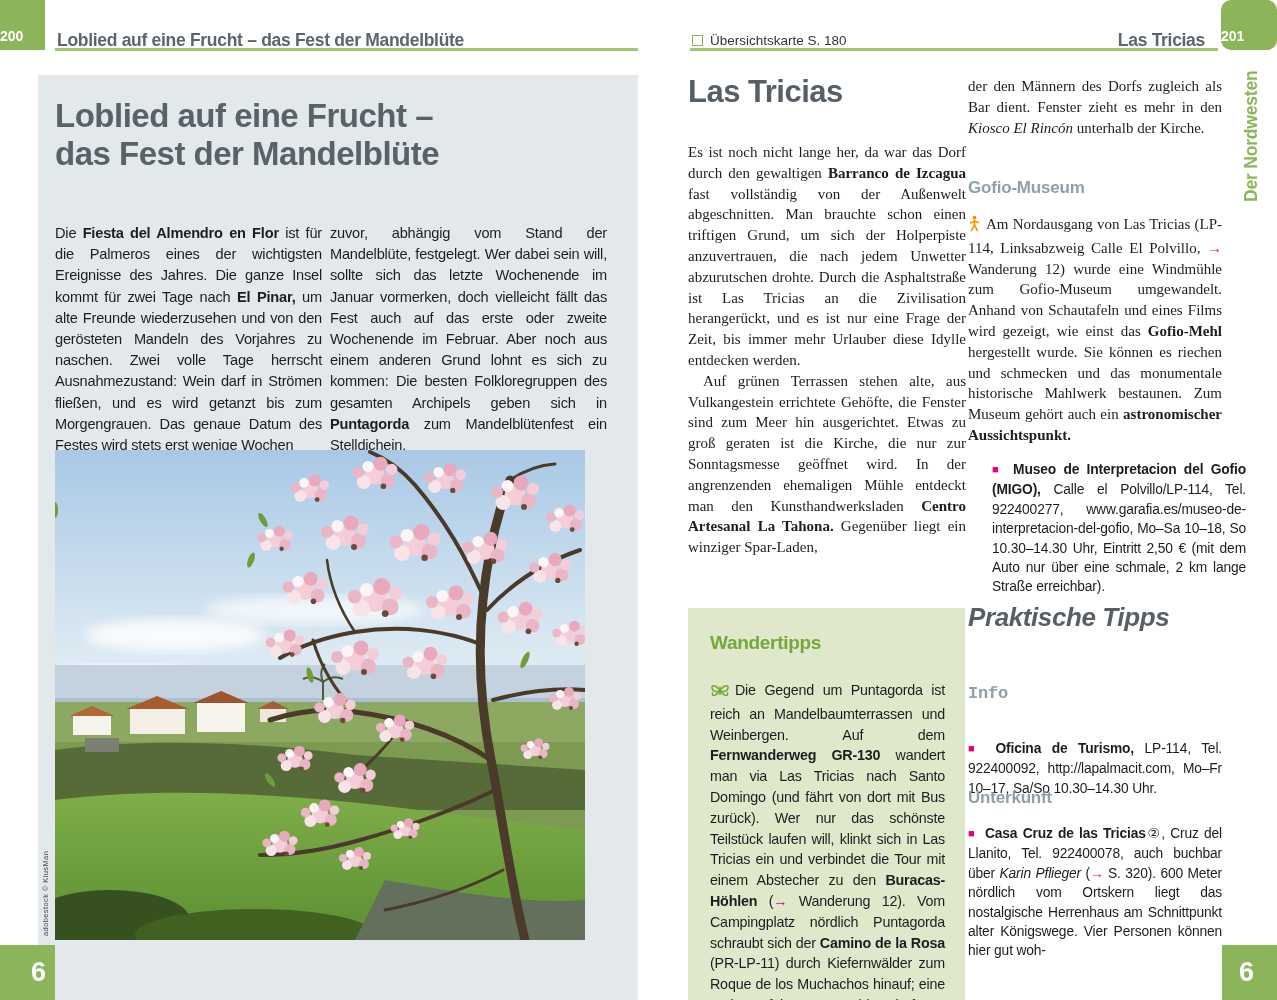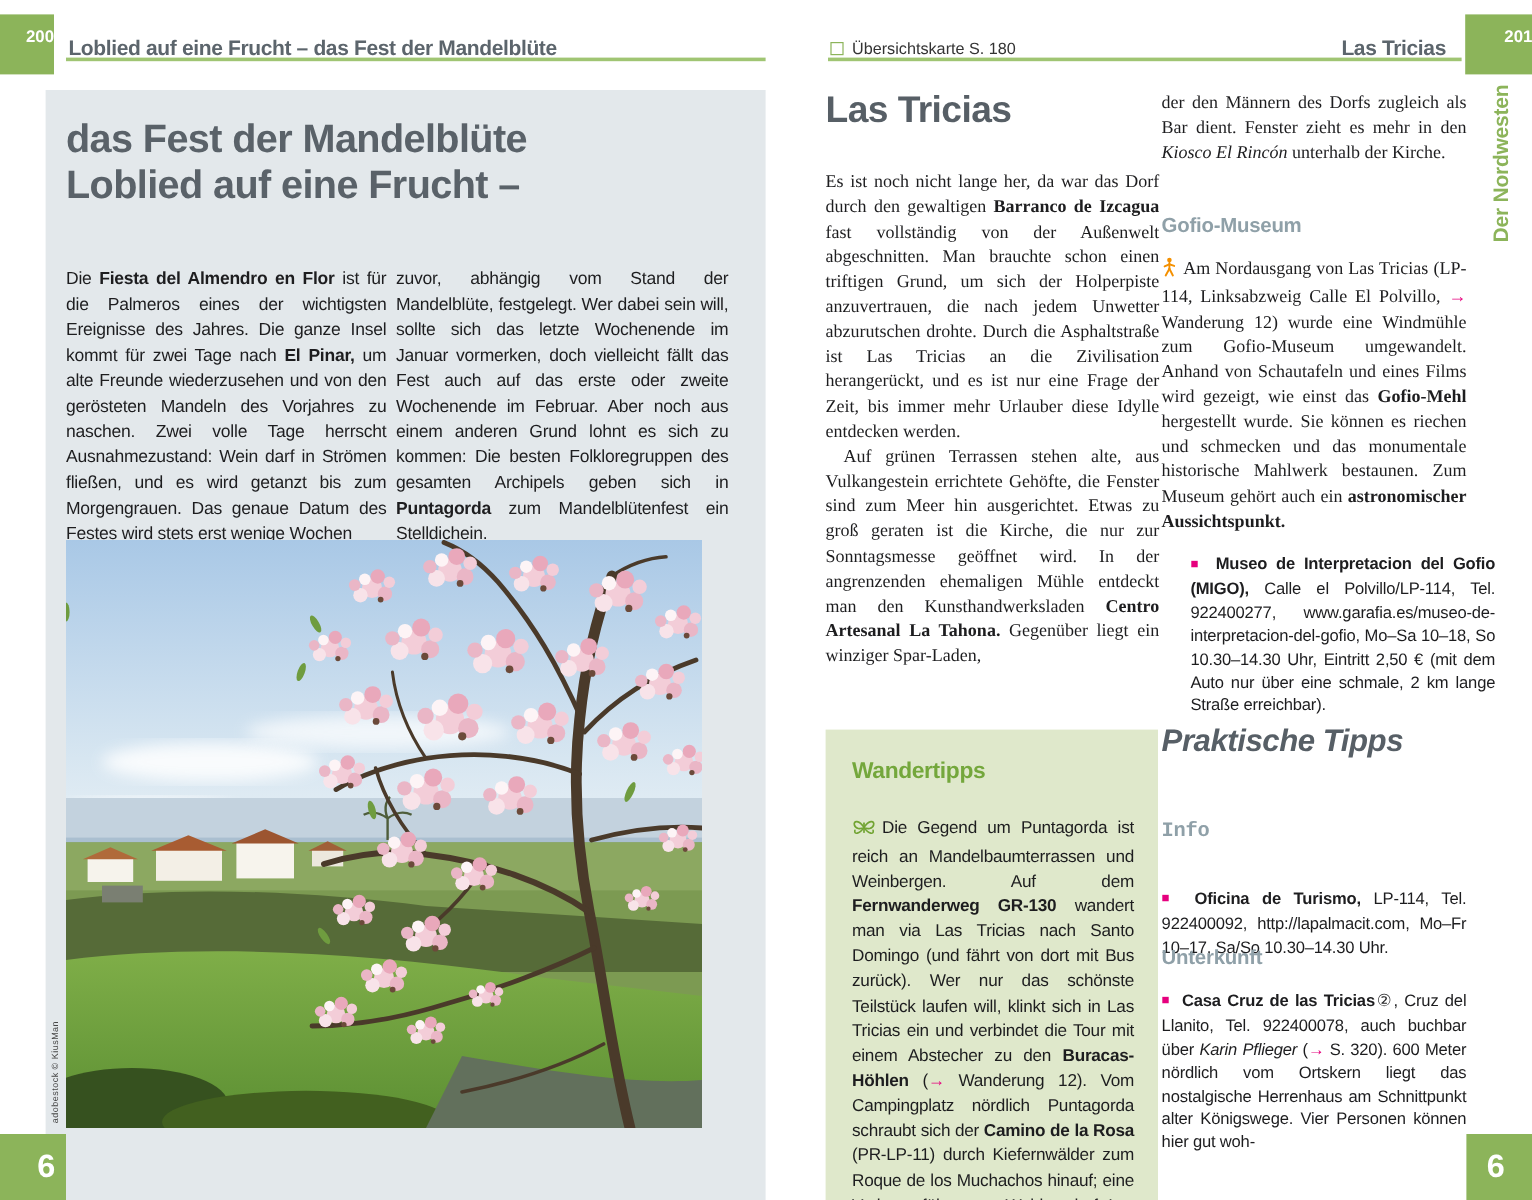--- a/index.html
+++ b/index.html
@@ -1,24 +1,24 @@
 <!DOCTYPE html>
 <html lang="de"><head>
 <meta charset="utf-8">
 <style>
   html,body{margin:0;padding:0;background:#ffffff;}
   #page{position:relative;width:1277px;height:1000px;background:#ffffff;overflow:hidden;
         font-family:"Liberation Sans","DejaVu Sans",sans-serif;color:#1d1d1f;}
 
   
-  .hdr-box{position:absolute;top:12px;height:50px;background:#8cb45a;color:#fff;
-           display:flex;align-items:flex-end;justify-content:flex-end;
-           font-size:14px;font-weight:700;padding-bottom:24px;box-sizing:border-box;}
+  .hdr-box{position:absolute;top:0;height:50px;background:#8cb45a;color:#fff;
+           display:flex;align-items:flex-end;justify-content:flex-start;
+           font-size:14px;font-weight:700;padding-bottom:6px;box-sizing:border-box;}
   .hdr-box-left{left:0;width:45px;}
-  .hdr-box-right{left:1221px;width:56px;}
+  .hdr-box-right{left:1221px;width:56px;border-radius:10px;}
   .hdr-title{position:absolute;top:30px;font-size:17.5px;font-weight:700;color:#5c656c;letter-spacing:-0.3px;white-space:nowrap;text-align:center;}
   .hdr-title-left{left:57px;}
   .hdr-title-right{right:72px;}
   .hdr-rule{position:absolute;top:48px;height:2.5px;background:#a0c573;}
   .hdr-rule-left{left:55px;width:583px;}
   .hdr-rule-right{left:690px;width:528px;}
   .hdr-map{position:absolute;left:692px;top:33px;font-size:13.5px;color:#333;display:flex;align-items:center;}
   .map-sq{display:inline-block;width:9px;height:9px;border:1.5px solid #8cb45a;margin-right:7px;}
 
   
@@ -91,22 +91,22 @@
     <span>Übersichtskarte S. 180</span>
   </div>
   <div class="hdr-title hdr-title-right">Las Tricias</div>
   <div class="hdr-rule hdr-rule-right"></div>
   <div class="hdr-box hdr-box-right">
     <span>201</span>
   </div>
 
   <div class="gray-box"></div>
   <div class="lp-title">
+    <div>Loblied auf eine Frucht –</div>
     <div>das Fest der Mandelblüte</div>
-    <div>Loblied auf eine Frucht –</div>
   </div>
   <div class="lp-col lp-col1"><span>Die </span><span class="b">Fiesta del Almendro en Flor</span><span> ist für die Palmeros eines der wichtigsten Ereignisse des Jahres. Die ganze Insel kommt für zwei Tage nach </span><span class="b">El Pinar,</span><span> um alte Freunde wiederzusehen und von den gerösteten Mandeln des Vorjahres zu naschen. Zwei volle Tage herrscht Ausnahmezustand: Wein darf in Strömen fließen, und es wird getanzt bis zum Morgengrauen. Das genaue Datum des Festes wird stets erst wenige Wochen</span></div>
   <div class="lp-col lp-col2"><span>zuvor, abhängig vom Stand der Mandelblüte, festgelegt. Wer dabei sein will, sollte sich das letzte Wochenende im Januar vormerken, doch vielleicht fällt das Fest auch auf das erste oder zweite Wochenende im Februar. Aber noch aus einem anderen Grund lohnt es sich zu kommen: Die besten Folkloregruppen des gesamten Archipels geben sich in </span><span class="b">Puntagorda</span><span> zum Mandelblütenfest ein Stelldichein.</span></div>
 
   <div class="photo">
     <svg width="530" height="490" viewBox="0 0 530 490" xmlns="http://www.w3.org/2000/svg">
       <defs>
         <linearGradient id="sky" x1="0" y1="0" x2="0" y2="1">
           <stop offset="0" stop-color="#a9c8e6"></stop>
             <stop offset="0.7" stop-color="#d7e6f1"></stop>

